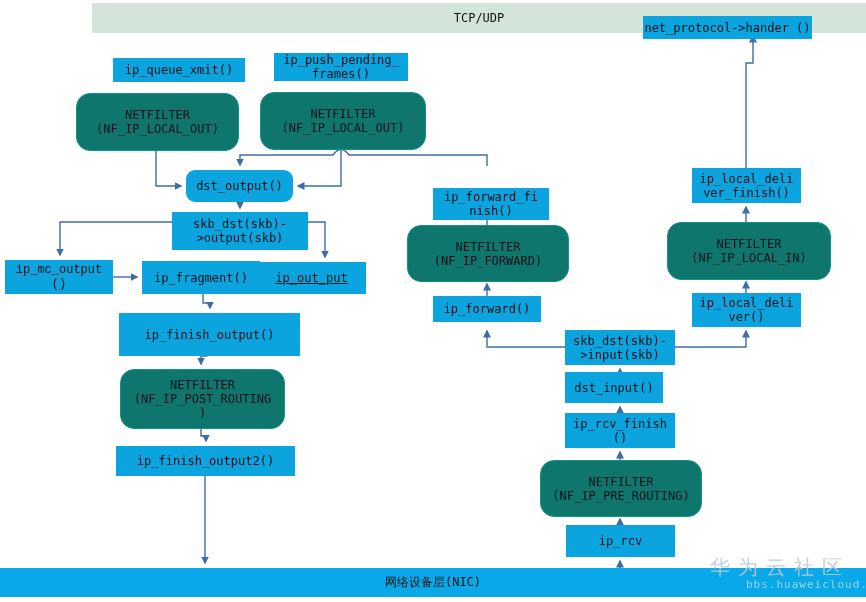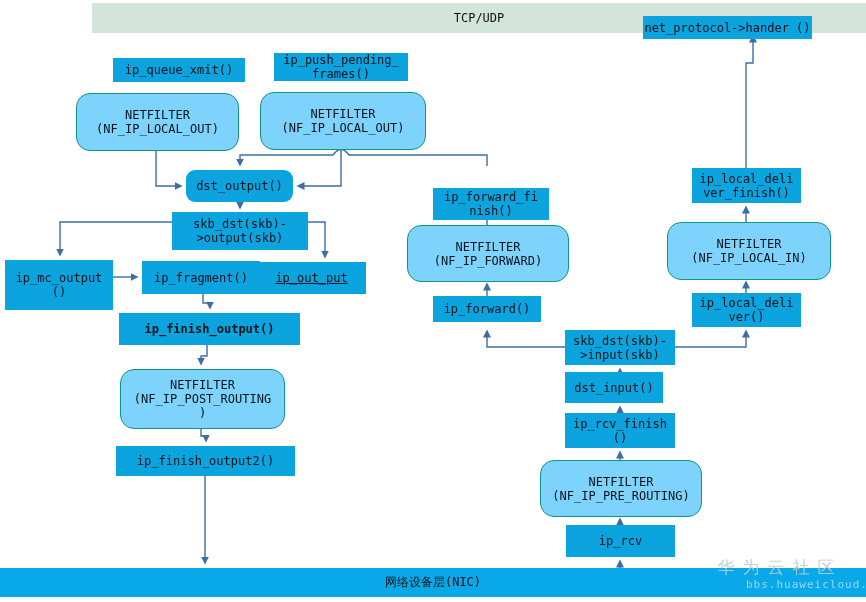--- a/index.html
+++ b/index.html
@@ -6,24 +6,24 @@
   #stage{position:relative;width:866px;height:602px;background:#ffffff;overflow:hidden;
          font-family:"DejaVu Sans Mono","Liberation Mono",monospace;}
   #wires{position:absolute;left:0;top:0;width:866px;height:602px;z-index:1;}
   .bar{position:absolute;z-index:2;display:flex;align-items:center;justify-content:center;
        font-size:12px;color:#111;}
   #top-bar{left:92px;top:3px;width:774px;height:30px;background:#d3e4da;}
   #bottom-bar{left:0;top:568px;width:866px;height:29px;background:#09a8e8;}
   .node{position:absolute;z-index:3;display:flex;align-items:center;justify-content:center;
         text-align:center;white-space:pre-line;font-size:12px;line-height:14px;color:#06131a;}
   .blue{background:#0ca4de;}
-  .teal{background:#7dd3fc;border:1px solid #0f9683;border-radius:14px;}
+  .teal{background:#0f766e;border:1px solid #0f9683;border-radius:14px;}
   #watermark{position:absolute;z-index:4;right:6px;top:556px;width:160px;text-align:center;
              pointer-events:none;}
-  #watermark .wm1{font-size:17px;letter-spacing:8px;color:rgba(188,202,212,0.9);line-height:22px;}
+  #watermark .wm1{font-size:20px;letter-spacing:8px;color:rgba(188,202,212,0.9);line-height:22px;}
   #watermark .wm2{font-size:11px;letter-spacing:1px;color:rgba(235,246,250,0.6);line-height:13px;margin-left:46px;}
 </style>
 </head>
 <body>
 
 <div id="stage">
 
   <svg id="wires" viewBox="0 0 866 602">
     <defs>
       <marker id="arr" markerWidth="9" markerHeight="8" refX="6.5" refY="4" orient="auto" markerUnits="userSpaceOnUse">
@@ -66,25 +66,25 @@
   <div class="node blue" style="left:90px;top:58px;width:132px;height:24px;margin-left:23px;">ip_queue_xmit()</div>
   <div class="node blue" style="left:274px;top:53px;width:134px;height:28px;">ip_push_pending_
 frames()</div>
   <div class="node teal" style="left:76px;top:93px;width:161px;height:56px;">NETFILTER
 (NF_IP_LOCAL_OUT)</div>
   <div class="node teal" style="left:260px;top:92px;width:164px;height:56px;">NETFILTER
 (NF_IP_LOCAL_OUT)</div>
   <div class="node blue" style="left:186px;top:170px;width:107px;height:32px;border-radius:9px;">dst_output()</div>
   <div class="node blue" style="left:172px;top:212px;width:136px;height:38px;">skb_dst(skb)-
 &gt;output(skb)</div>
-  <div class="node blue" style="left:5px;top:260px;width:108px;height:50px;">ip_mc_output
+  <div class="node blue" style="left:5px;top:260px;width:108px;height:34px;font-family:Liberation Mono, monospace;">ip_mc_output
 ()</div>
   <div class="node blue" style="left:142px;top:261px;width:118px;height:33px;">ip_fragment()</div>
   <div class="node blue" style="left:257px;top:262px;width:109px;height:32px;text-decoration:underline;">ip_out_put</div>
-  <div class="node blue" style="left:119px;top:313px;width:181px;height:32px;font-weight:bold;">ip_finish_output()</div>
+  <div class="node blue" style="left:119px;top:313px;width:181px;height:43px;">ip_finish_output()</div>
   <div class="node teal" style="left:120px;top:369px;width:163px;height:58px;">NETFILTER
 (NF_IP_POST_ROUTING
 )</div>
   <div class="node blue" style="left:116px;top:446px;width:179px;height:30px;">ip_finish_output2()</div>
 
   <div class="node blue" style="left:433px;top:166px;width:116px;height:32px;margin-top:22px;">ip_forward_fi
 nish()</div>
   <div class="node teal" style="left:407px;top:225px;width:160px;height:55px;">NETFILTER
 (NF_IP_FORWARD)</div>
   <div class="node blue" style="left:433px;top:296px;width:108px;height:26px;">ip_forward()</div>

